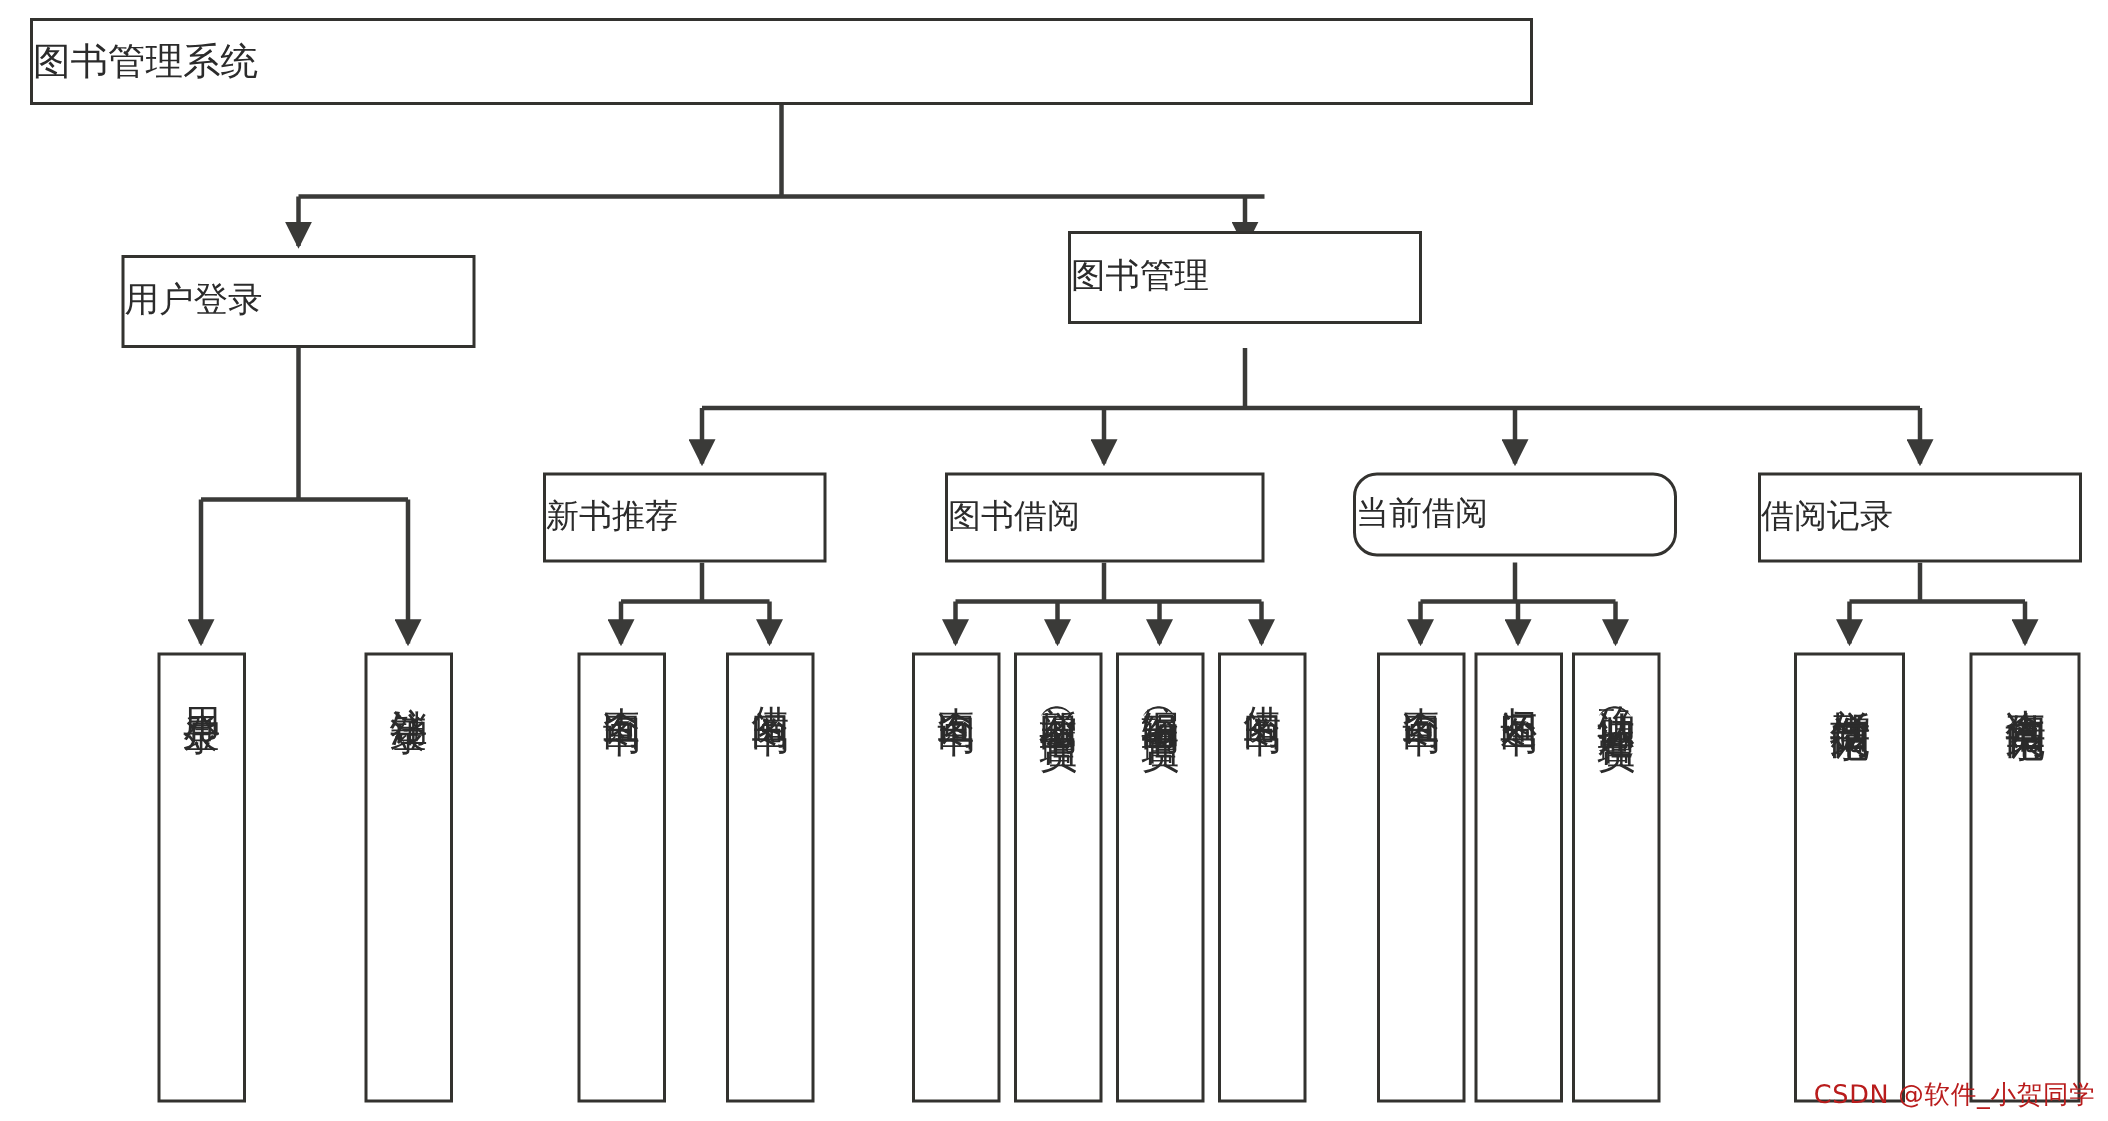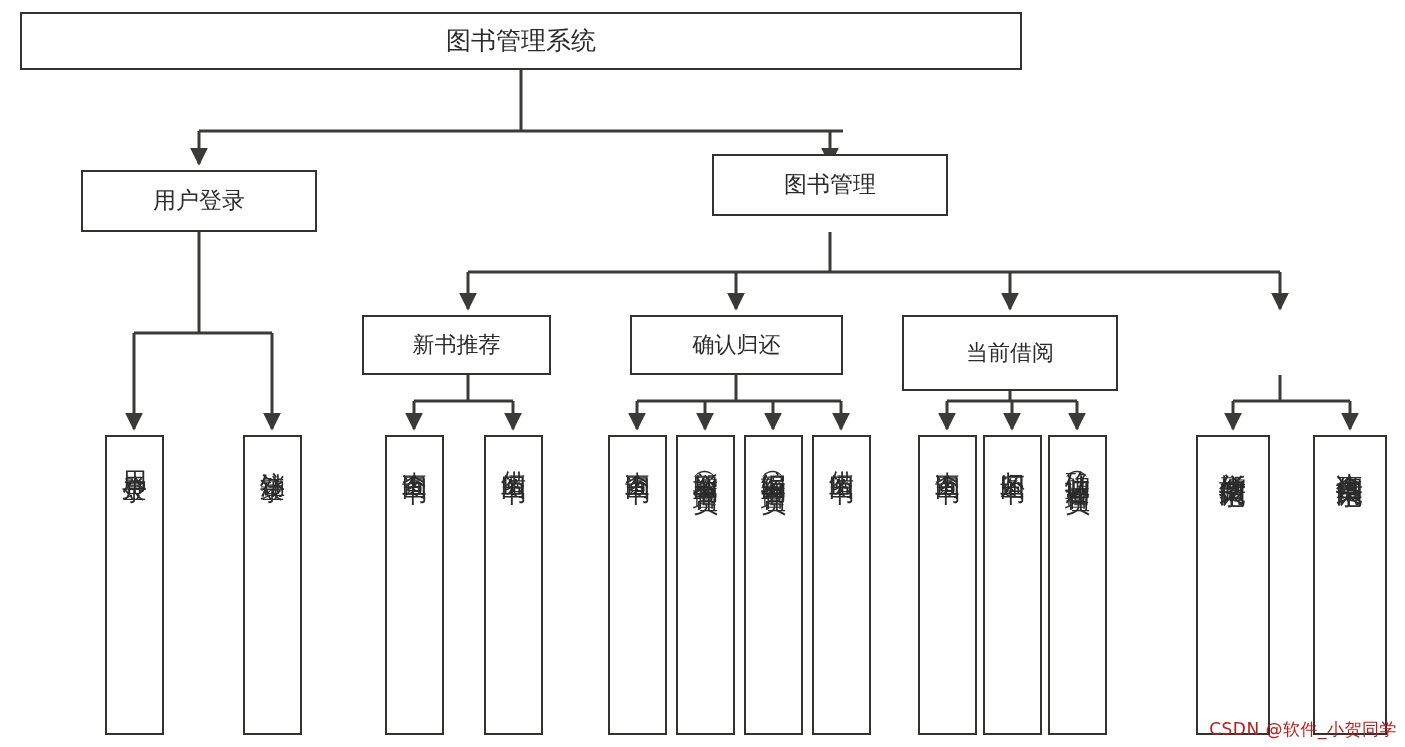--- a/index.html
+++ b/index.html
@@ -25,21 +25,21 @@
     width: 1405px;
     height: 747px;
   }
   .node {
     position: absolute;
     box-sizing: border-box;
     background: #ffffff;
     border: 2px solid #33322f;
     display: flex;
     align-items: center;
-    justify-content: center;
+    justify-content: flex-start;
     z-index: 2;
   }
   .node .label {
     color: #2b2b2b;
     line-height: 1.18;
     text-align: center;
     white-space: nowrap;
   }
   
   .node.tier-root .label { font-size: 25px; }
@@ -138,24 +138,27 @@
     <span class="label">用户登录</span>
   </div>
   <div class="node tier-2" style="left:712px; top:154px; width:236px; height:62px;">
     <span class="label">图书管理</span>
   </div>
 
   <div class="node tier-3" style="left:362px; top:315px; width:189px; height:60px;">
     <span class="label">新书推荐</span>
   </div>
   <div class="node tier-3" style="left:630px; top:315px; width:213px; height:60px;">
-    <span class="label">确认归还</span>
-  </div>
-  <div class="node tier-3" style="left:902px; top:315px; width:216px; height:76px;">
+    <span class="label">图书借阅</span>
+  </div>
+  <div class="node tier-3" style="left:902px; top:315px; width:216px; height:56px;border-radius:16px;">
     <span class="label">当前借阅</span>
+  </div>
+  <div class="node tier-3" style="left:1172px; top:315px; width:216px; height:60px;">
+    <span class="label">借阅记录</span>
   </div>
 
   <div class="node leaf" style="left:105px; top:435px; width:59px; height:300px;">
     <span class="label">用户登录</span>
   </div>
   <div class="node leaf" style="left:243px; top:435px; width:59px; height:300px;">
     <span class="label">注销登录</span>
   </div>
 
   <div class="node leaf" style="left:385px; top:435px; width:59px; height:300px;">

